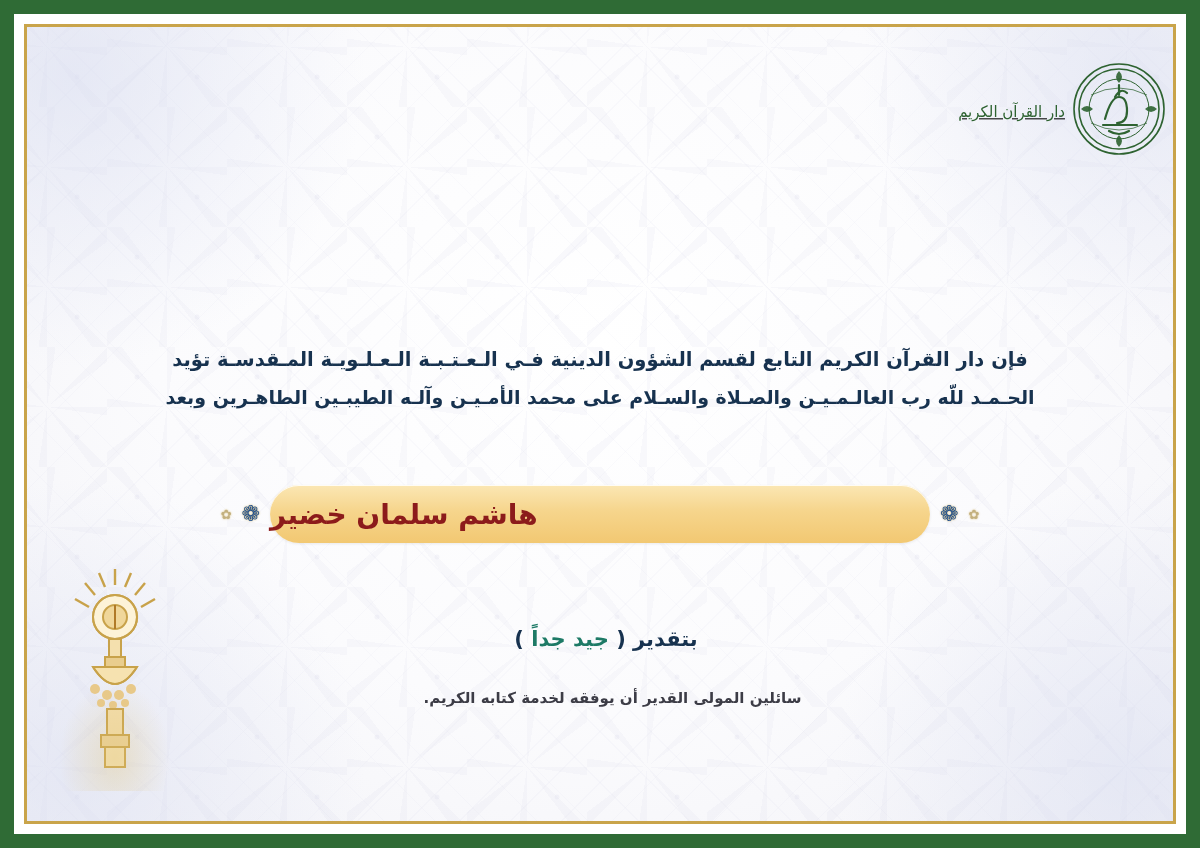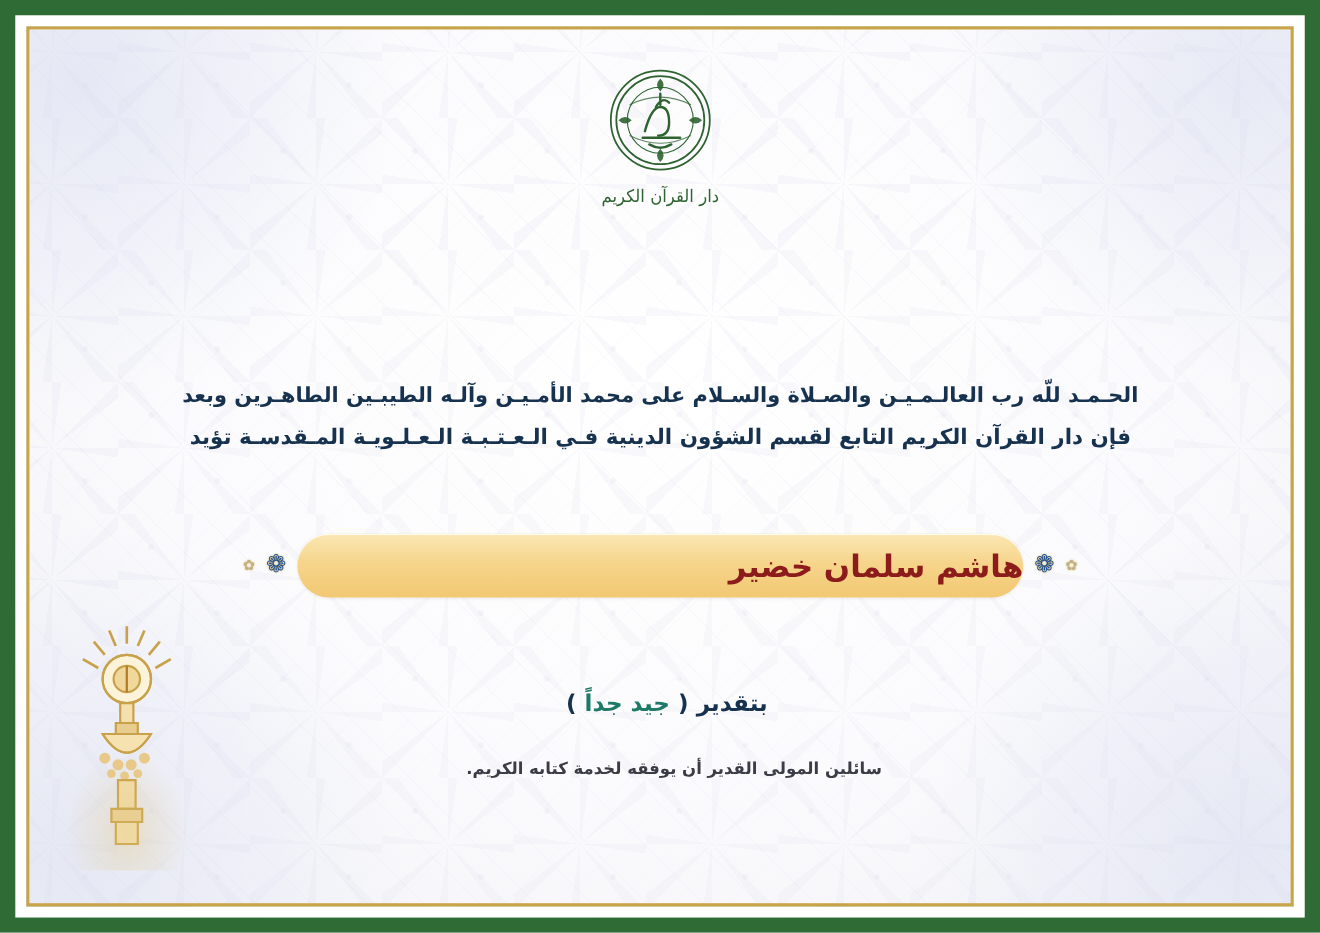--- a/index.html
+++ b/index.html
@@ -95,22 +95,23 @@
     text-align: center;
   }
 
   
   .emblem-wrap {
     position: absolute;
     top: 28px;
     left: 0;
     right: 0;
     display: flex;
-    flex-direction: column;
+    flex-direction: row;
     align-items: center;
+    text-decoration: underline;
   }
   .emblem {
     width: 108px;
     height: 108px;
     position: relative;
   }
   .emblem svg { display:block; }
   .emblem-sub {
     margin-top: 6px;
     font-size: 15px;
@@ -166,21 +167,21 @@
   }
   .ornament.small { font-size: 13px; color: #b9a36a; opacity:.85; }
   .nameplate {
     width: 660px;
     height: 58px;
     border-radius: 29px;
     background: linear-gradient(180deg, #fbe7b4 0%, #f6d58c 45%, #f2c872 100%);
     box-shadow: inset 0 1px 0 rgba(255,255,255,.85), 0 1px 3px rgba(0,0,0,.08);
     display: flex;
     align-items: center;
-    justify-content: flex-start;
+    justify-content: flex-end;
   }
   .nameplate .student-name {
     font-size: 28px;
     font-weight: bold;
     color: #8c1b1b;
     letter-spacing: 1px;
   }
 
   
   .course-line {
@@ -270,22 +271,22 @@
               <path d="M26 40 q28-14 56 0"></path>
               <path d="M26 68 q28 14 56 0"></path>
             </g>
           </svg>
         </div>
         <div class="emblem-sub">دار القرآن الكريم</div>
       </div>
 
 
       <div class="body-lines">
+        <p class="line l2">فإن دار القرآن الكريم التابع لقسم الشؤون الدينية فـي الـعـتـبـة الـعـلـويـة المـقدسـة تؤيد</p>
         <p class="line l1">الحـمـد للّه رب العالـمـيـن والصـلاة والسـلام على محمد الأمـيـن وآلـه الطيبـين الطاهـرين وبعد</p>
-        <p class="line l2">فإن دار القرآن الكريم التابع لقسم الشؤون الدينية فـي الـعـتـبـة الـعـلـويـة المـقدسـة تؤيد</p>
       </div>
 
       <div class="nameplate-row">
         <span class="ornament small">✿</span>
         <span class="ornament">❁</span>
         <div class="nameplate">
           <span class="student-name">هاشم سلمان خضير</span>
         </div>
         <span class="ornament">❁</span>
         <span class="ornament small">✿</span>

